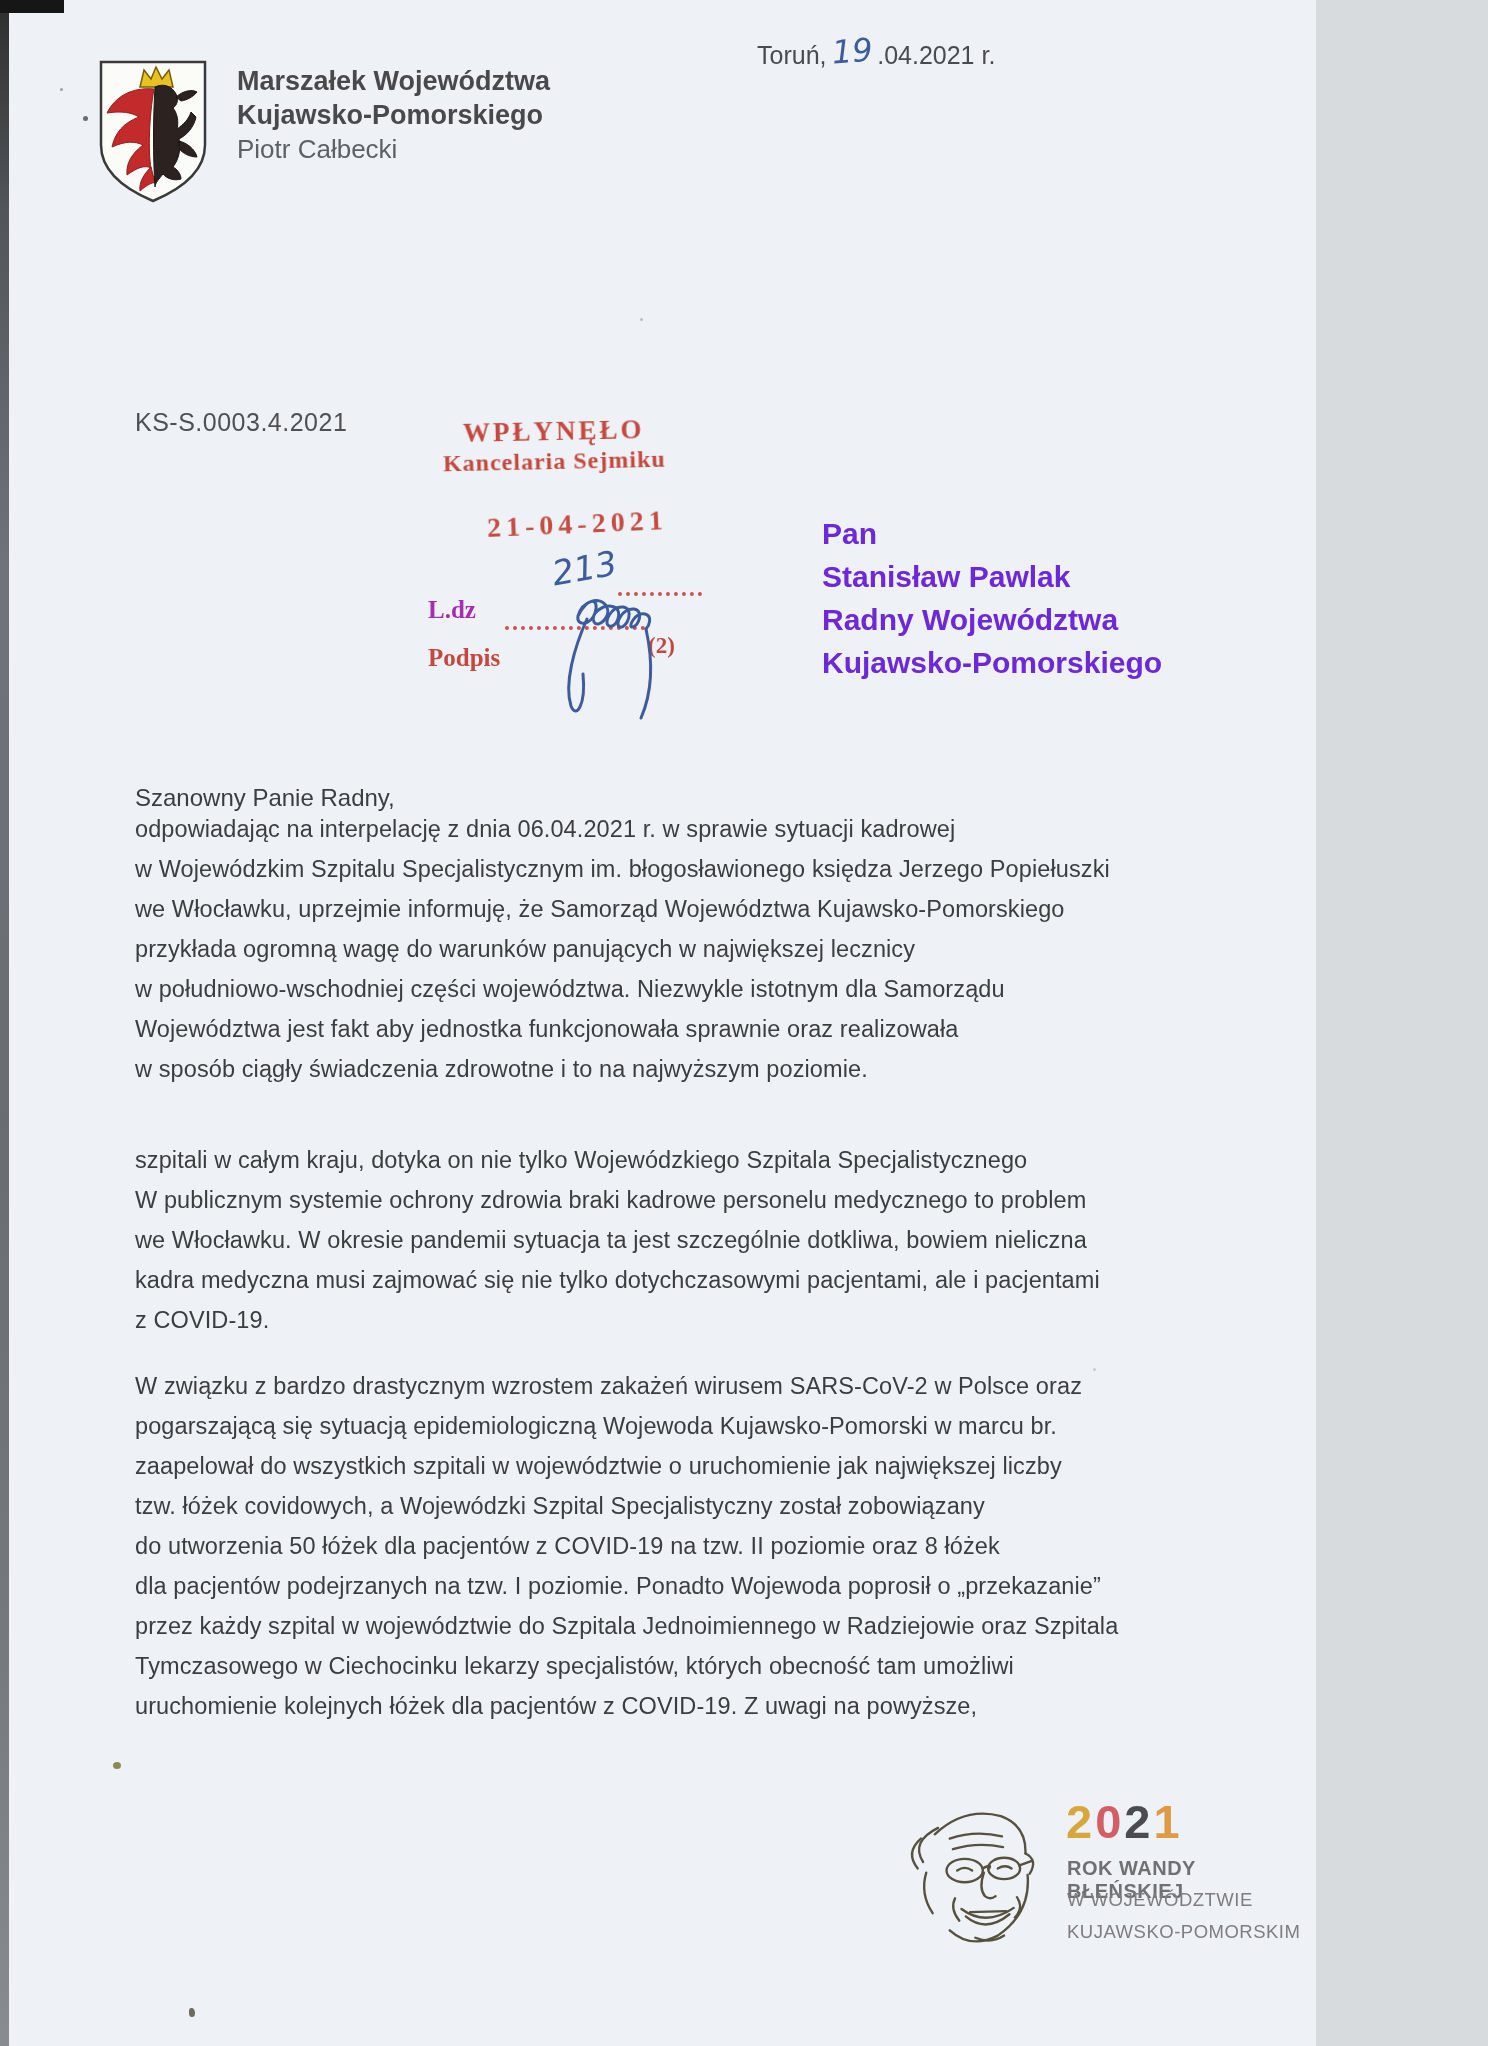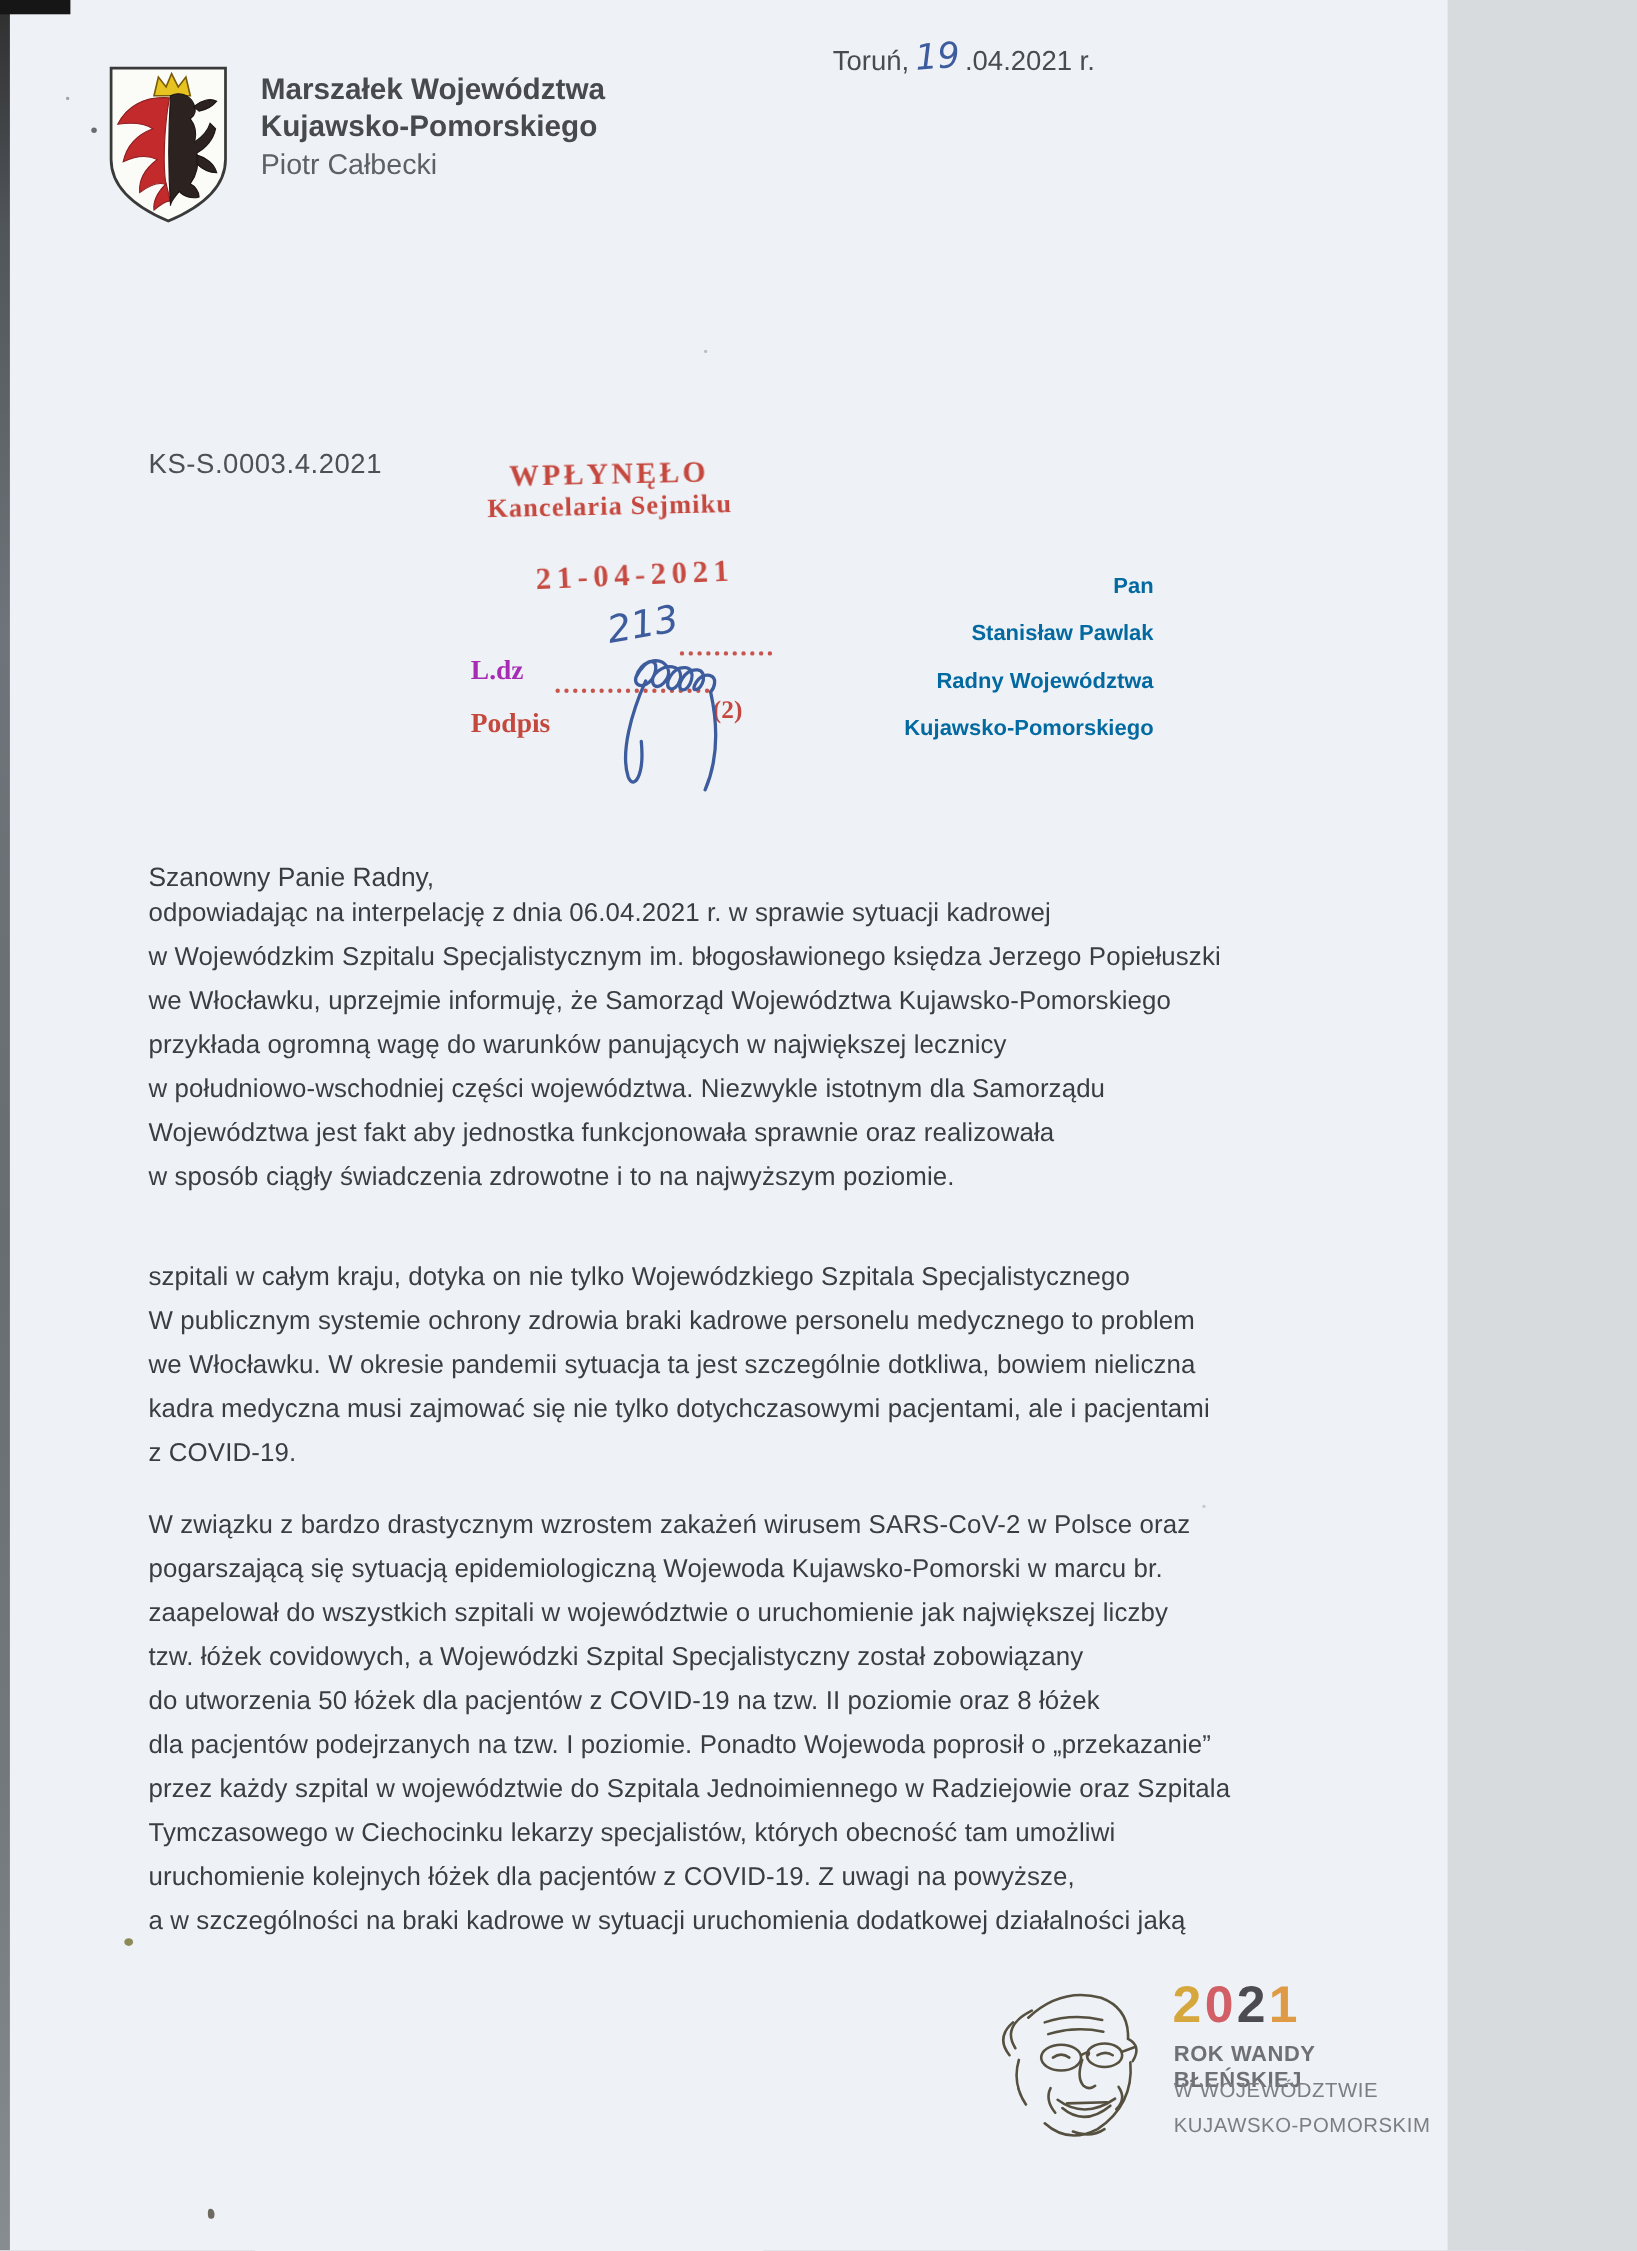--- a/index.html
+++ b/index.html
@@ -53,21 +53,21 @@
   .copy-mark{position:absolute;left:648px;top:633px;font-size:23px;font-weight:bold;font-family:"Liberation Serif",serif;}
 
   
   .hand-number{
     position:absolute;left:552px;top:548px;font-family:"DejaVu Sans",sans-serif;
     font-style:italic;font-size:34px;transform:rotate(-10deg);font-weight:500;
   }
   .signature-svg{position:absolute;left:538px;top:556px;}
 
   
-  .recipient{position:absolute;left:822px;top:512px;line-height:43px;font-size:20px;font-weight:bold;color:#0369a1;text-align:right;}
+  .recipient{position:absolute;left:822px;top:512px;line-height:43px;font-size:30px;font-weight:bold;color:#6d28d9;}
 
   
   .salutation{position:absolute;left:135px;top:784px;font-size:24px;}
   .para{position:absolute;left:135px;font-size:23.5px;line-height:40px;color:#3b3e41;letter-spacing:0.1px;}
   .p1{top:809px;}
   .p2{top:1140px;}
   .p3{top:1366px;}
 
   
   .portrait{position:absolute;left:890px;top:1798px;width:160px;height:160px;}
@@ -171,21 +171,20 @@
   <div class="para p3">
     <div>W związku z bardzo drastycznym wzrostem zakażeń wirusem SARS-CoV-2 w Polsce oraz</div>
     <div>pogarszającą się sytuacją epidemiologiczną Wojewoda Kujawsko-Pomorski w marcu br.</div>
     <div>zaapelował do wszystkich szpitali w województwie o uruchomienie jak największej liczby</div>
     <div>tzw. łóżek covidowych, a Wojewódzki Szpital Specjalistyczny został zobowiązany</div>
     <div>do utworzenia 50 łóżek dla pacjentów z COVID-19 na tzw. II poziomie oraz 8  łóżek</div>
     <div>dla pacjentów podejrzanych na tzw. I poziomie. Ponadto Wojewoda poprosił o „przekazanie”</div>
     <div>przez każdy szpital w województwie do Szpitala Jednoimiennego w Radziejowie oraz Szpitala</div>
     <div>Tymczasowego w Ciechocinku lekarzy specjalistów, których obecność tam umożliwi</div>
     <div>uruchomienie kolejnych łóżek dla pacjentów z COVID-19. Z uwagi na powyższe,</div>
-    <div>a w szczególności na braki kadrowe w sytuacji uruchomienia dodatkowej działalności jaką</div>
   </div>
 
   <svg class="portrait" viewBox="0 0 150 150" aria-hidden="true">
     <g fill="none" stroke="#55503f" stroke-width="2.2" stroke-linecap="round">
       <path d="M42,34 Q70,8 104,17 Q128,26 127,52"></path>
       <path d="M127,52 Q139,58 131,71"></path>
       <path d="M129,72 Q132,108 101,129 Q76,142 56,124"></path>
       <path d="M31,60 Q19,41 45,28"></path>
       <path d="M26,66 Q14,51 29,38"></path>
       <path d="M56,38 Q80,30 105,36"></path>

